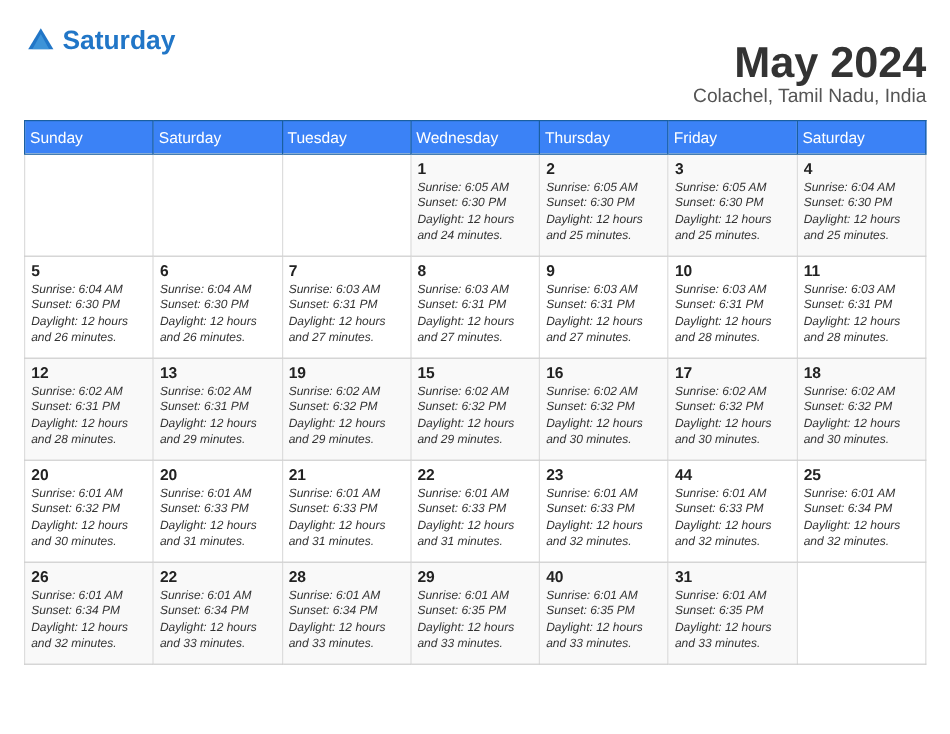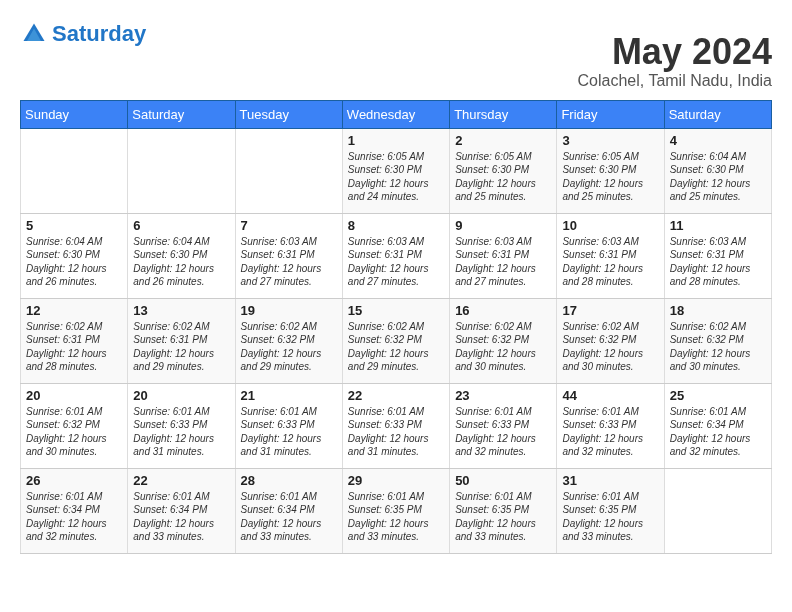--- a/index.html
+++ b/index.html
@@ -341,21 +341,21 @@
 and 33 minutes.</div>
         </td>
         <td>
           <div class="day-number">29</div>
           <div class="day-info" style="white-space: pre-line;">Sunrise: 6:01 AM
 Sunset: 6:35 PM
 Daylight: 12 hours
 and 33 minutes.</div>
         </td>
         <td>
-          <div class="day-number">50</div>
+          <div class="day-number">40</div>
           <div class="day-info" style="white-space: pre-line;">Sunrise: 6:01 AM
 Sunset: 6:35 PM
 Daylight: 12 hours
 and 33 minutes.</div>
         </td>
         <td>
           <div class="day-number">31</div>
           <div class="day-info" style="white-space: pre-line;">Sunrise: 6:01 AM
 Sunset: 6:35 PM
 Daylight: 12 hours

